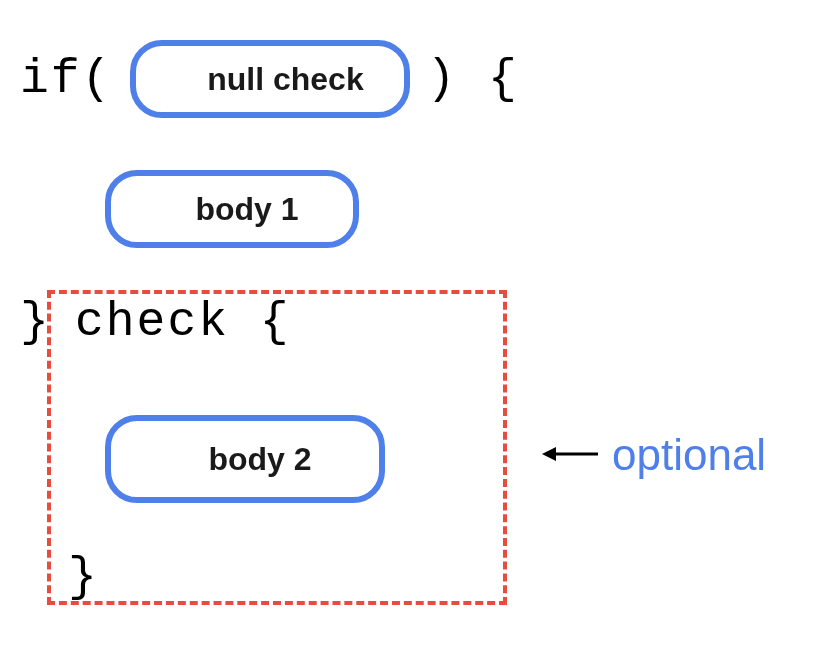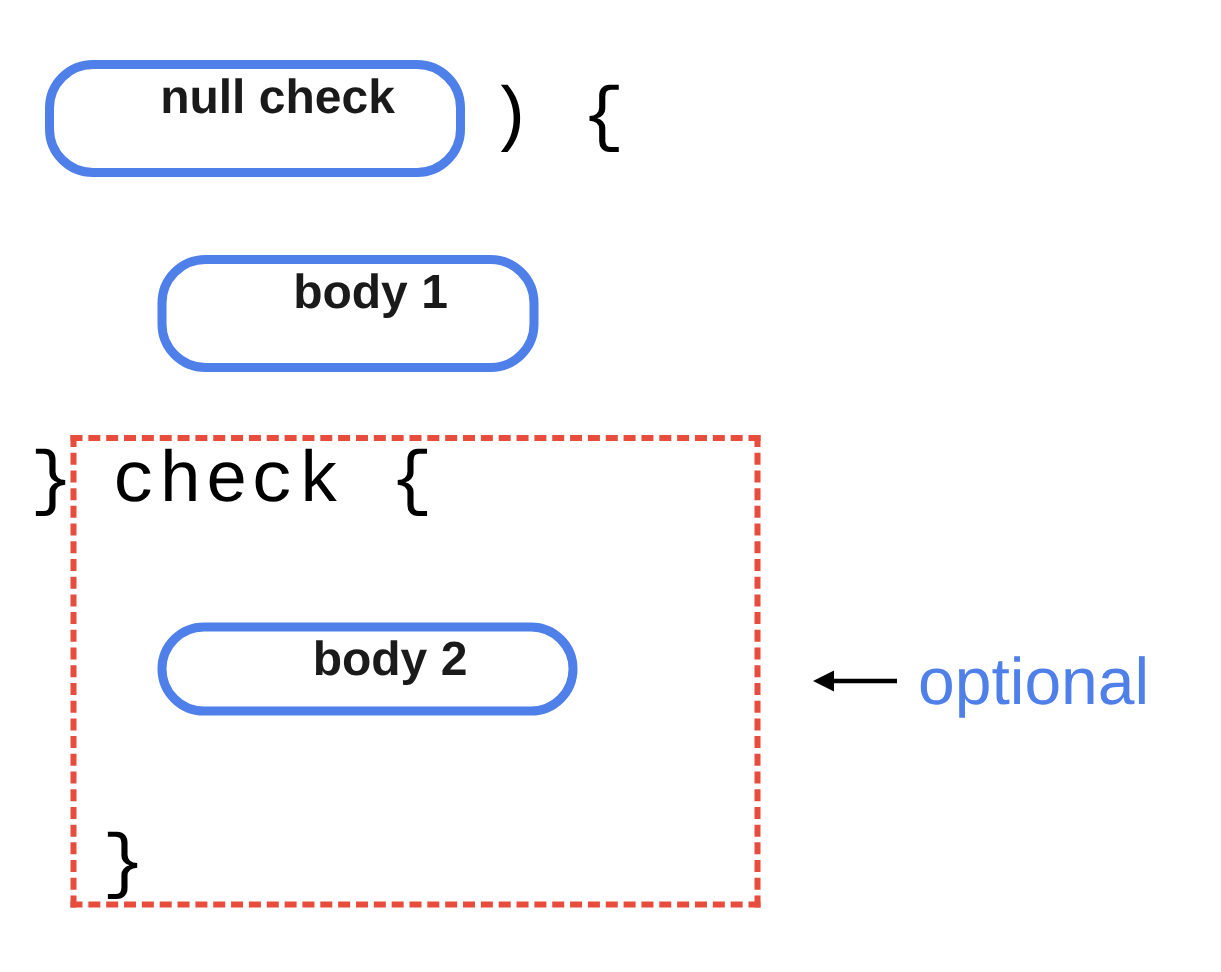--- a/index.html
+++ b/index.html
@@ -15,21 +15,21 @@
       position: relative;
     }
     .mono {
       font-family: 'Courier New', Courier, monospace;
       font-size: 48px;
       color: #000;
       letter-spacing: 2px;
     }
     .pill {
       display: inline-flex;
-      align-items: flex-start;
+      align-items: center;
       justify-content: center;
       border: 6px solid #4f7fe8;
       border-radius: 32px;
       background: white;
       font-family: -apple-system, BlinkMacSystemFont, 'Segoe UI', sans-serif;
       font-weight: 600;
       color: #1a1a1a;
       padding-left: 30px;
     }
     .line1 {
@@ -75,21 +75,21 @@
     .else-text {
       position: absolute;
       top: 295px;
       left: 75px;
     }
     .body2-pill {
       position: absolute;
       top: 415px;
       left: 105px;
       width: 280px;
-      height: 62px;
+      height: 88px;
       font-size: 32px;
     }
     .close-brace-2 {
       position: absolute;
       top: 550px;
       left: 68px;
     }
     .arrow-container {
       position: absolute;
       top: 430px;
@@ -112,20 +112,21 @@
       font-size: 44px;
       font-weight: 500;
       color: #4f7fe8;
       margin-left: 12px;
     }
   </style>
 </head>
 <body>
 
 <div class="line1">
+  <span class="mono if-text">if(</span>
   <div class="pill null-check-pill">
     <span>null check</span>
   </div>
   <span class="mono close-paren">) {</span>
 </div>
 
 <div class="pill body1-pill">
   <span>body 1</span>
 </div>
 

